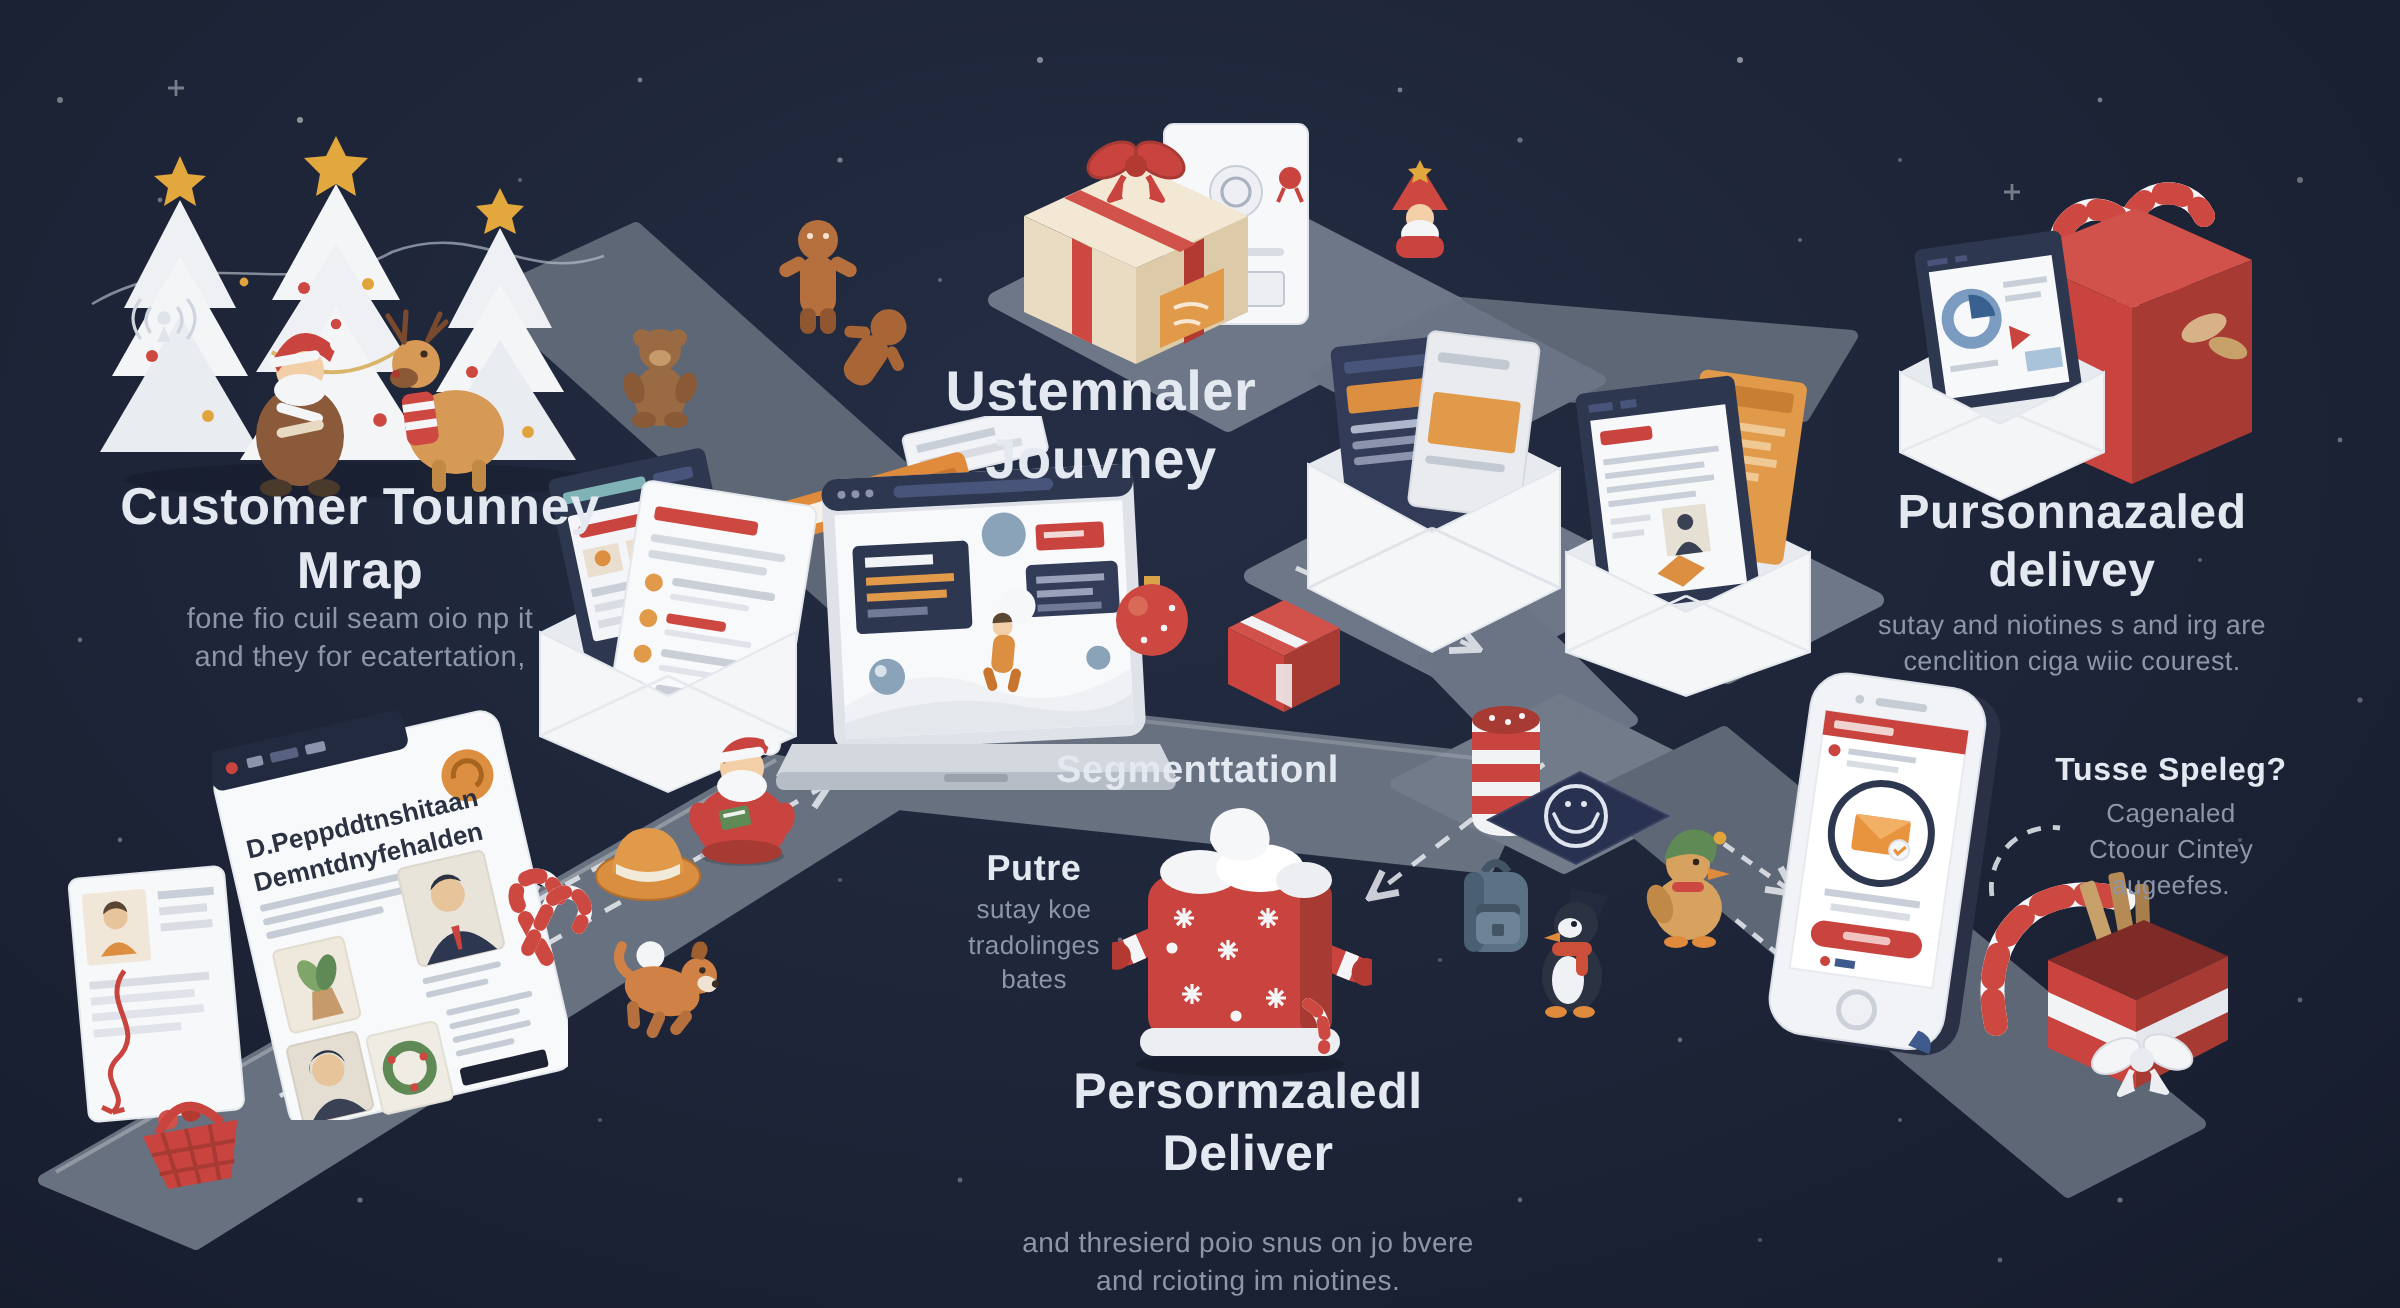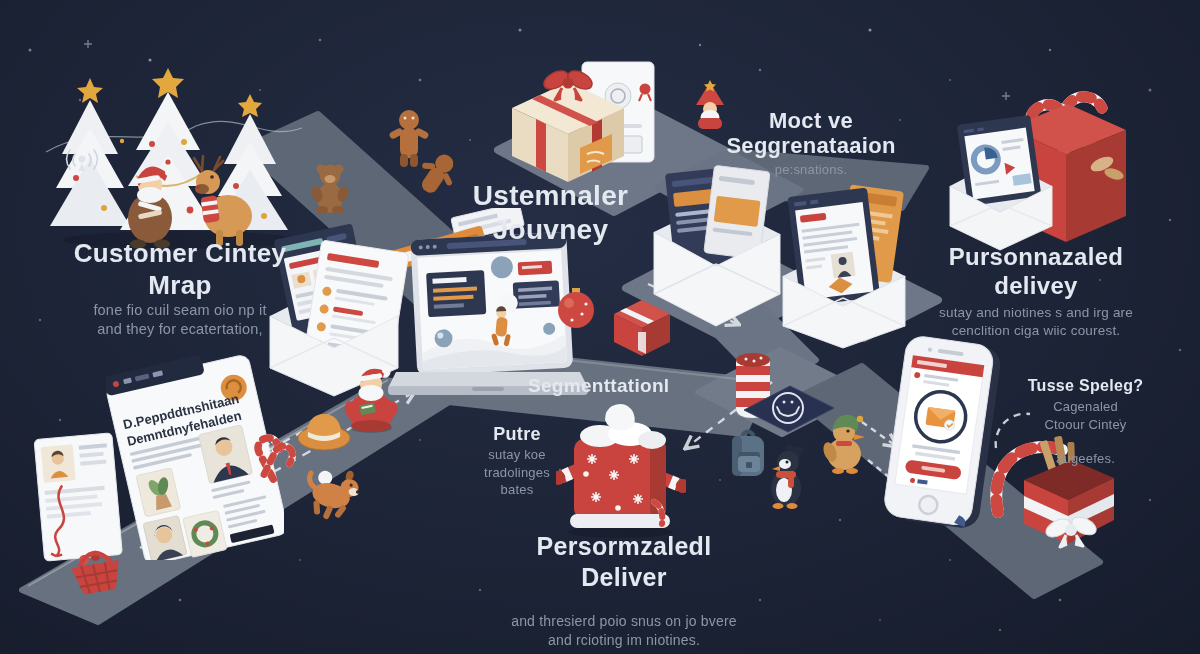--- a/index.html
+++ b/index.html
@@ -710,34 +710,29 @@
     <polygon points="88,102 134,80 134,92 88,114" fill="#e4e7ec"></polygon>
     <g>
       <ellipse cx="78" cy="114" rx="13" ry="7.5" fill="#f4f5f7" stroke="#d8dce2" transform="rotate(-28 78 114)"></ellipse>
       <ellipse cx="104" cy="112" rx="13" ry="7.5" fill="#f4f5f7" stroke="#d8dce2" transform="rotate(26 104 112)"></ellipse>
       <circle cx="91" cy="116" r="6" fill="#e8ebef"></circle>
       <path d="M86 121 l-6 12 7 -3 M96 121 l7 11 -8 -2" fill="#eceef1" stroke="#eceef1" stroke-width="3" stroke-linejoin="round"></path>
     </g>
   </svg>
 
   <div class="label" style="left:45px;top:238px;width:270px">
-    <div class="t t1">Customer Cintey Mrap</div>
+    <div class="t t1">Customer Tounney Mrap</div>
     <div class="s s1">fone fio cuil seam oio np it</div>
     <div class="s s1">and they for ecatertation,</div>
   </div>
 
   <div class="label" style="left:448px;top:179px;width:205px">
     <div class="t t2">Ustemnaler Jouvney</div>
   </div>
 
-  <div class="label" style="left:726px;top:108px;width:170px">
-    <div class="t t3">Moct ve</div>
-    <div class="t t3">Seggrenataaion</div>
-    <div class="s s3">pe:snations.</div>
-  </div>
 
   <div class="label" style="left:916px;top:242px;width:240px">
     <div class="t t4">Pursonnazaled delivey</div>
     <div class="s s4">sutay and niotines s and irg are</div>
     <div class="s s4" style="margin-top:0">cenclition ciga wiic courest.</div>
   </div>
 
   <div class="label" style="left:528px;top:374px;width:140px">
     <div class="t t5">Segmenttationl</div>
   </div>
@@ -746,21 +741,21 @@
     <div class="t t6">Putre</div>
     <div class="s s6">sutay koe</div>
     <div class="s s6">tradolinges</div>
     <div class="s s6">bates</div>
   </div>
 
   <div class="label" style="left:1008px;top:376px;width:155px">
     <div class="t t7">Tusse Speleg?</div>
     <div class="s s7">Cagenaled</div>
     <div class="s s7" style="margin-top:0">Ctoour Cintey</div>
-    <div class="s s7" style="margin-top:16px">augeefes.</div>
+    <div class="s s7" style="margin-top:0">augeefes.</div>
   </div>
 
   <div class="label" style="left:496px;top:531px;width:256px">
     <div class="t t8">Persormzaledl Deliver</div>
     <div class="s s8">and thresierd poio snus on jo bvere</div>
     <div class="s s8" style="margin-top:0">and rcioting im niotines.</div>
   </div>
 
 </div>
 

